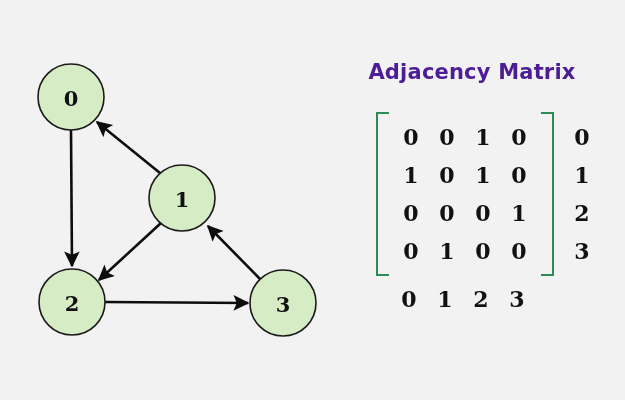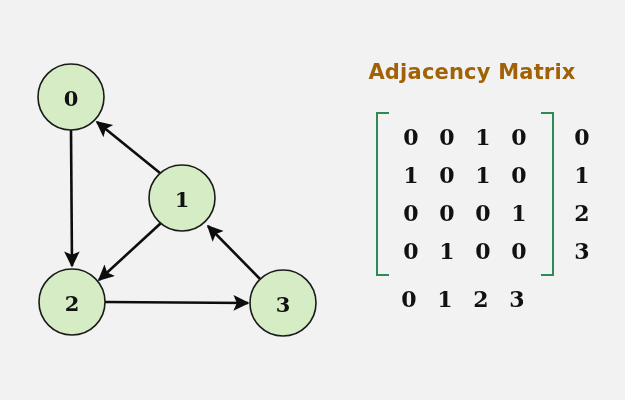--- a/index.html
+++ b/index.html
@@ -63,21 +63,21 @@
   #matrix-title {
     position: absolute;
     left: 0;
     top: 60px;
     width: 240px;
     text-align: center;
     font-family: "DejaVu Sans", sans-serif;
     font-weight: bold;
     font-size: 21px;
     letter-spacing: 0.2px;
-    color: #a16207;
+    color: #4c1d95;
     white-space: nowrap;
   }
   #matrix-block {
     position: absolute;
     left: 24px;
     top: 112px;
   }
   #matrix-grid-wrap {
     position: relative;
     display: flex;

